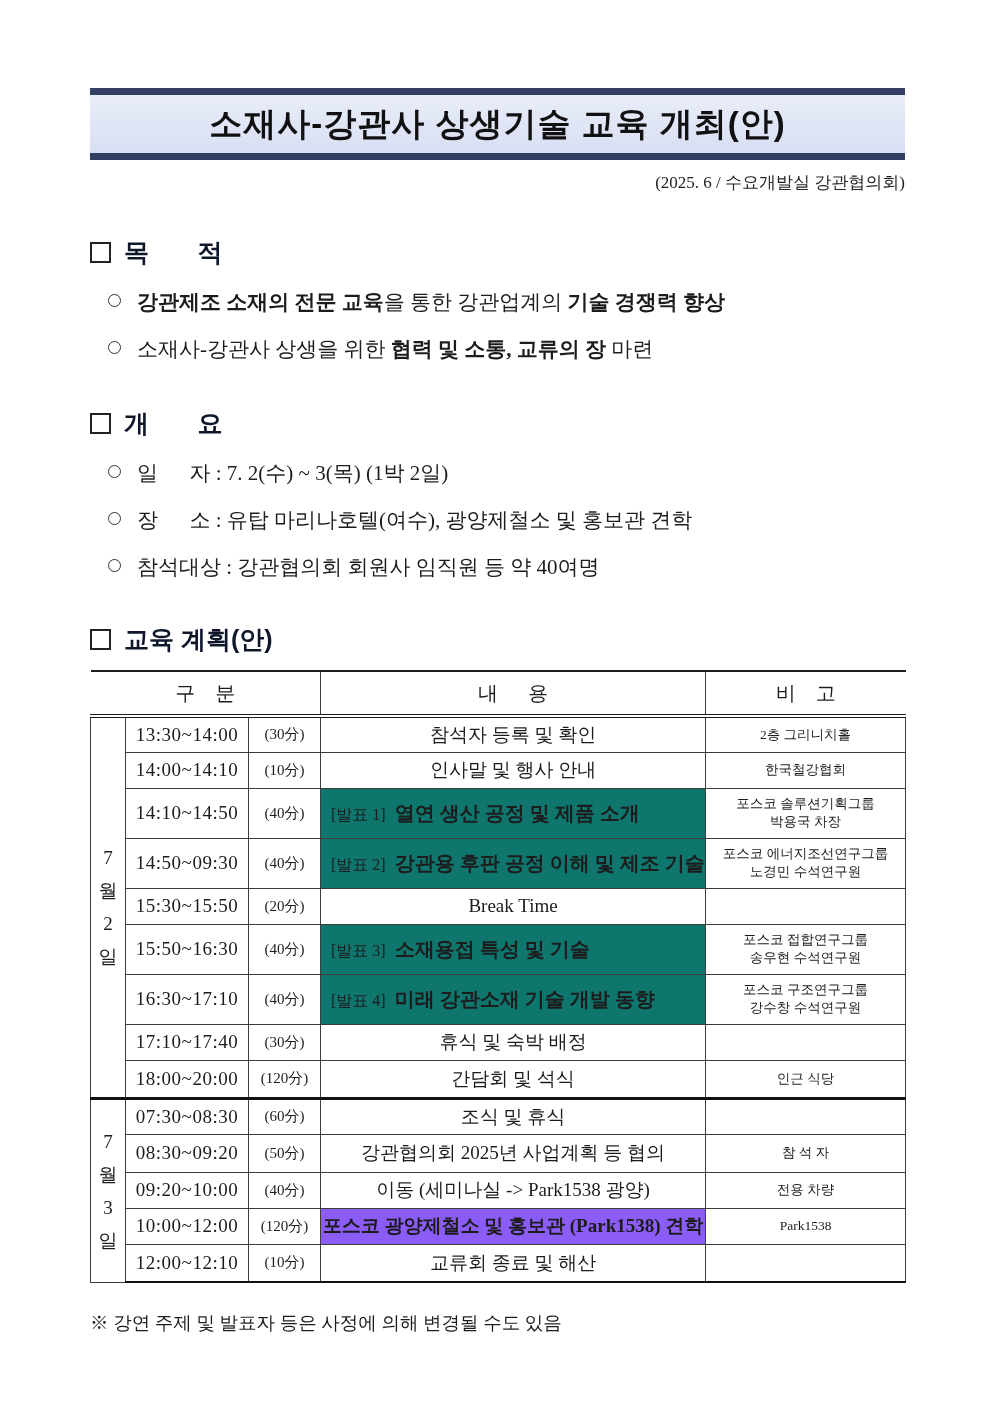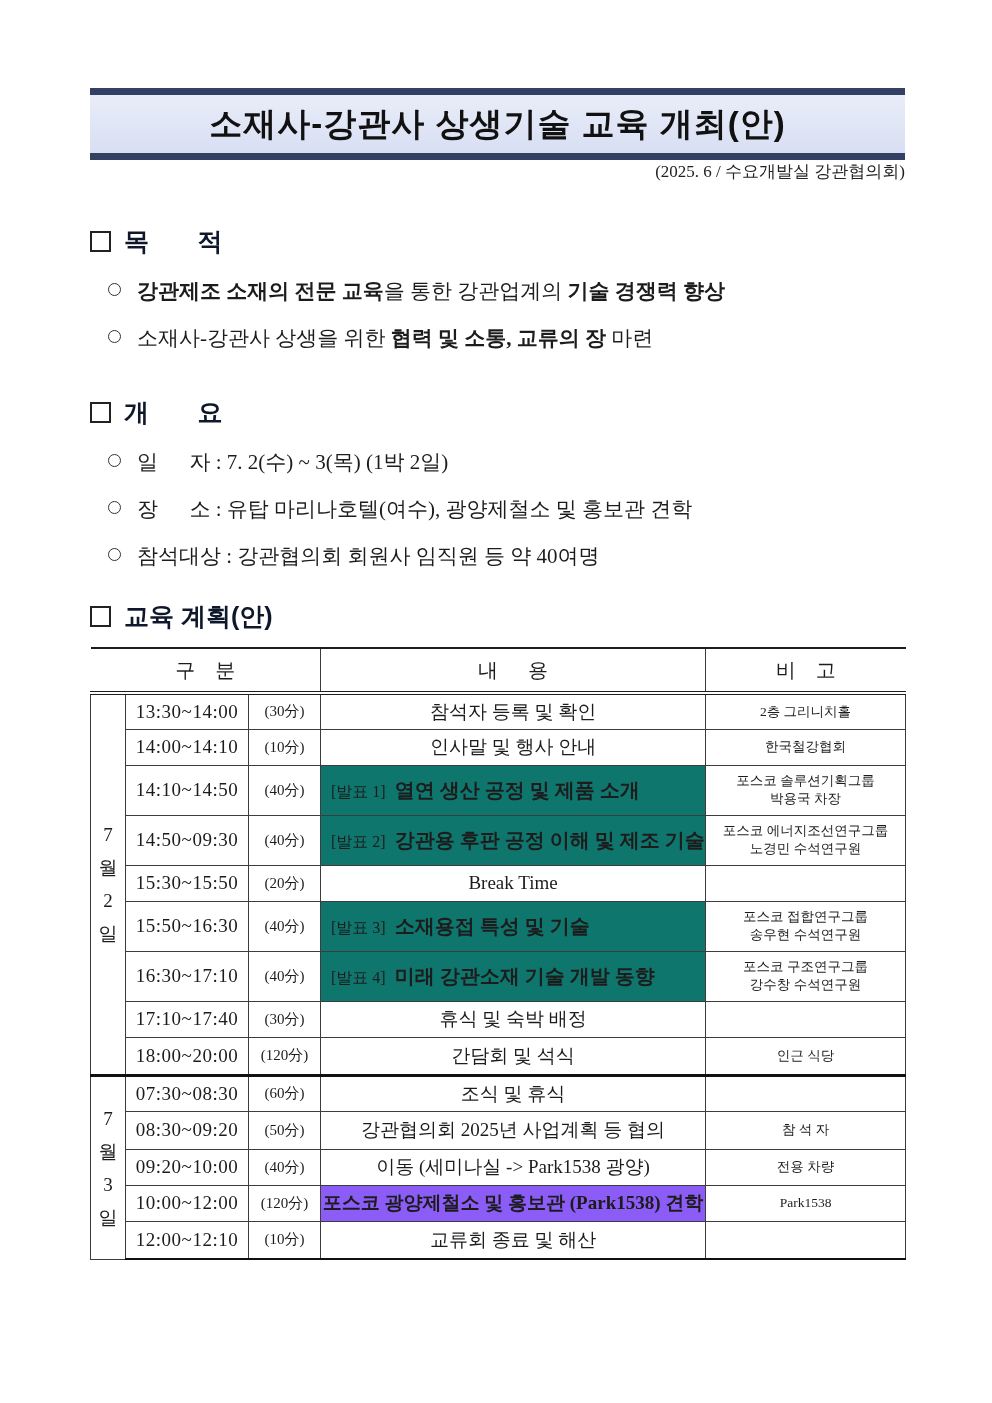--- a/index.html
+++ b/index.html
@@ -22,20 +22,21 @@
     height: 58px;
     display: flex; align-items: center; justify-content: center;
   }
   .banner h1 {
     margin: 0;
     font-family: "Liberation Sans", "DejaVu Sans", sans-serif;
     font-size: 33px; font-weight: bold; letter-spacing: 1px;
     color: #111;
   }
   .subtitle {
+    margin-top: 11px;
     text-align: right;
     font-size: 17px;
     color: #222;
     white-space: pre;
   }
 
   
   .section { margin: 0; }
   .sec-head { display: flex; align-items: center; }
   .sec-head .sq {
@@ -45,21 +46,21 @@
     margin-right: 13px;
     flex: 0 0 auto;
   }
   .sec-title {
     font-family: "Liberation Sans", "DejaVu Sans", sans-serif;
     font-size: 25px; font-weight: bold; color: #0f172a;
     white-space: pre;
   }
   .purpose { margin-top: 42px; }
   .overview { margin-top: 44px; }
-  .plan { margin-top: 30px; }
+  .plan { margin-top: 42px; }
 
   .bullet-line {
     margin: 19px 0 0 18px;
     font-size: 21px;
     white-space: pre;
     display: flex; align-items: baseline;
   }
   .bullet-line .circ {
     width: 11px; height: 11px;
     border: 1.5px solid #333;
@@ -325,14 +326,15 @@
         <tr class="last">
           <td class="time">12:00~12:10</td>
           <td class="dur">(10分)</td>
           <td class="content"><span class="main">교류회 종료 및 해산</span></td>
           <td class="note"></td>
         </tr>
       </tbody>
     </table>
   </div>
 
+  <div class="footnote">※ 강연 주제 및 발표자 등은 사정에 의해 변경될 수도 있음</div>
 
 </div>
 
 </body></html>

